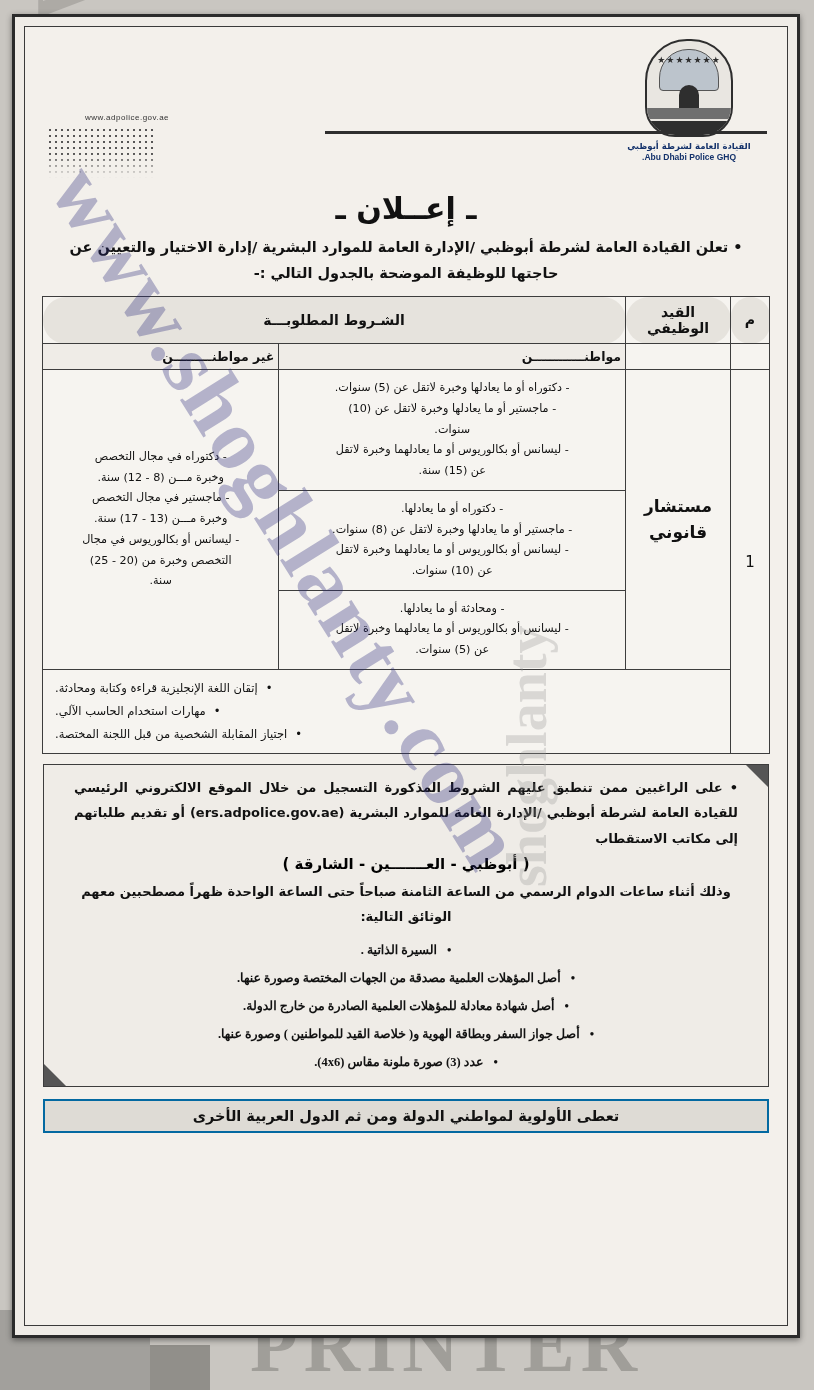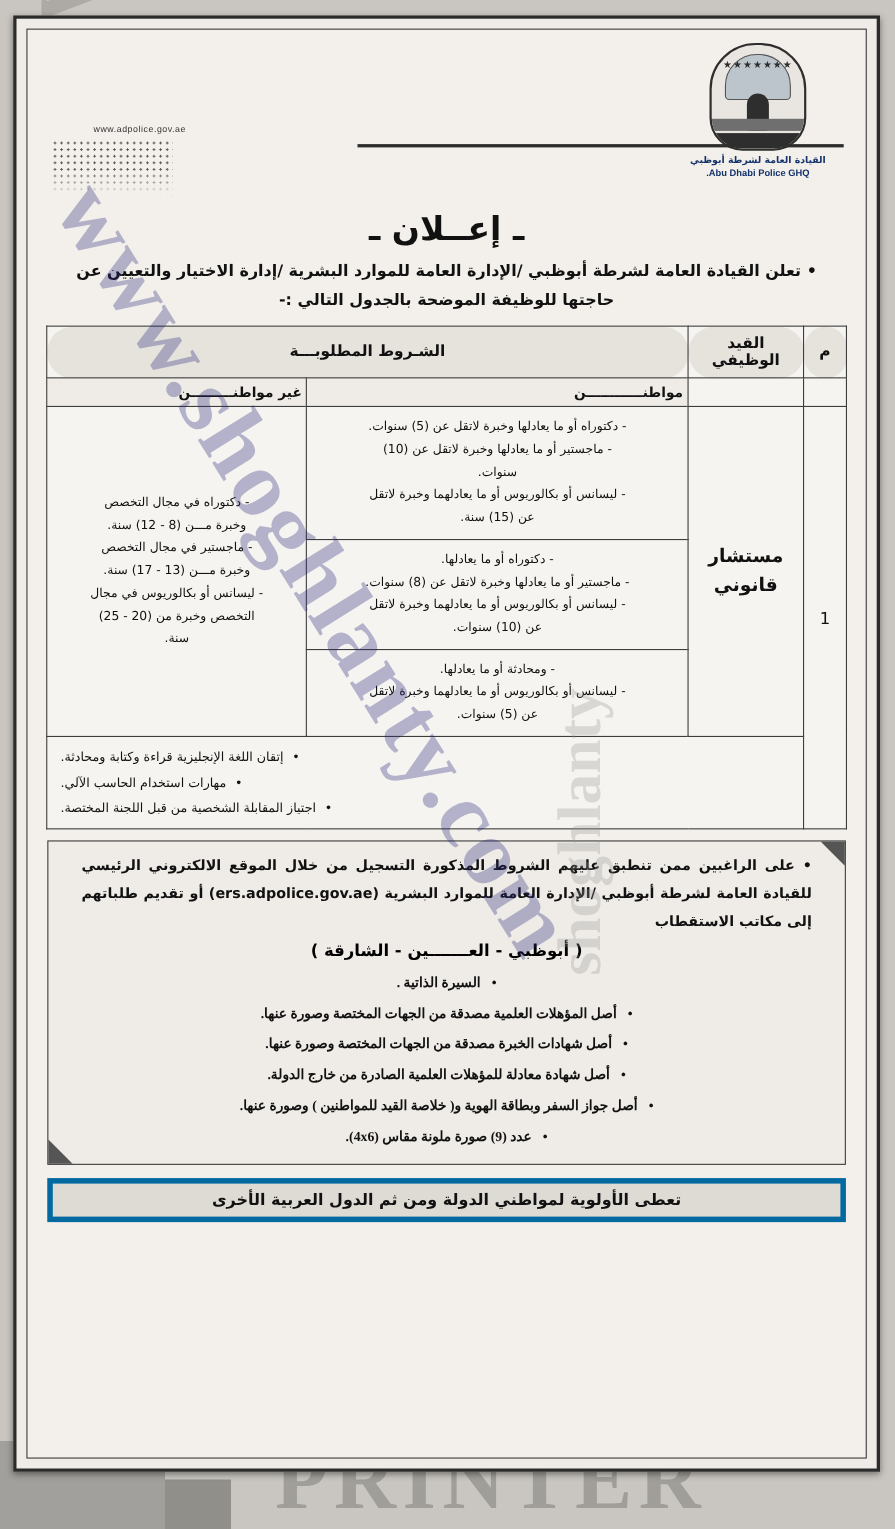--- a/index.html
+++ b/index.html
@@ -219,21 +219,21 @@
   ul.docs li{
     font-size:12.5px;font-weight:bold;color:#111;
     line-height:2.25;text-align:center;
     position:relative;
   }
   ul.docs li::before{
     content:"•";margin-left:10px;
   }
   .footer-bar{
     margin:8px 18px 0 18px;
-    border:5px solid #0369a1;
+    border:2px solid #0369a1;
     background:#dedbd5;
     text-align:center;
     font-size:14.5px;font-weight:bold;color:#111;
     padding:7px 18px;
     letter-spacing:.5px;
   }
 </style>
 </head>
 <body>
 
@@ -332,26 +332,26 @@
         </td>
       </tr>
     </tbody>
   </table>
 
   <div class="notes">
     <div class="corner-tr"></div>
     <div class="corner-bl"></div>
     <p>•&nbsp;<span>على الراغبين ممن تنطبق عليهم الشروط المذكورة التسجيل من خلال الموقع الالكتروني الرئيسي للقيادة العامة لشرطة أبوظبي /الإدارة العامة للموارد البشرية (ers.adpolice.gov.ae) أو تقديم طلباتهم إلى مكاتب الاستقطاب</span></p>
     <div class="cities">( أبوظبي - العـــــــين - الشارقة )</div>
+    <p class="center">وذلك أثناء ساعات الدوام الرسمي من الساعة الثامنة صباحاً حتى الساعة الواحدة ظهراً مصطحبين معهم الوثائق التالية:</p>
     <ul class="docs">
       <li>السيرة الذاتية .</li>
       <li>أصل المؤهلات العلمية مصدقة من الجهات المختصة وصورة عنها.</li>
-      <li>أصل شهادات الخبرة مصدقة من الجهات المختصة وصورة عنها.</li>
       <li>أصل شهادة معادلة للمؤهلات العلمية الصادرة من خارج الدولة.</li>
       <li>أصل جواز السفر وبطاقة الهوية و( خلاصة القيد للمواطنين ) وصورة عنها.</li>
-      <li>عدد (9) صورة ملونة مقاس (4x6).</li>
+      <li>عدد (3) صورة ملونة مقاس (4x6).</li>
     </ul>
   </div>
 
   <div class="footer-bar">تعطى الأولوية لمواطني الدولة ومن ثم الدول العربية الأخرى</div>
 
  </div>
 </div>
 
 </body></html>

